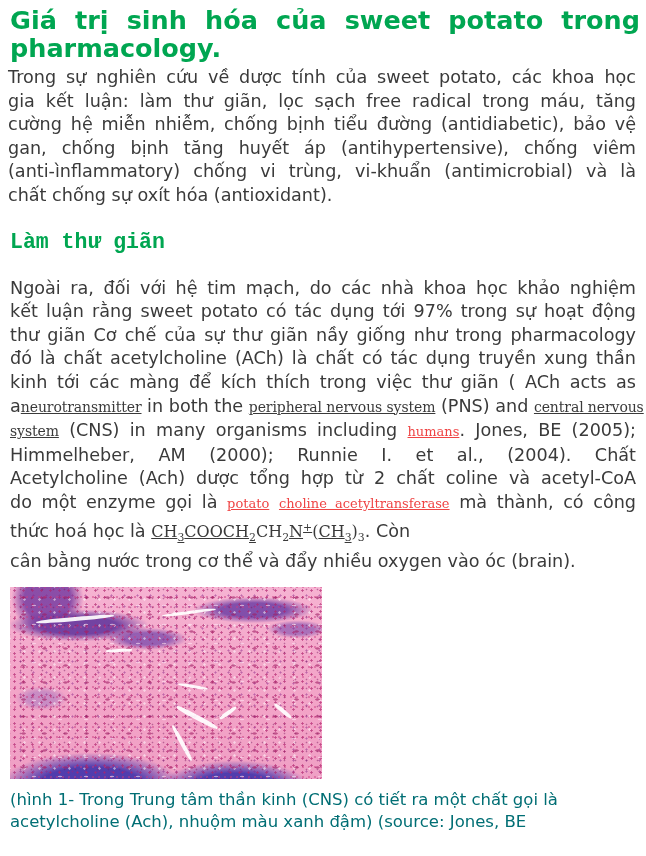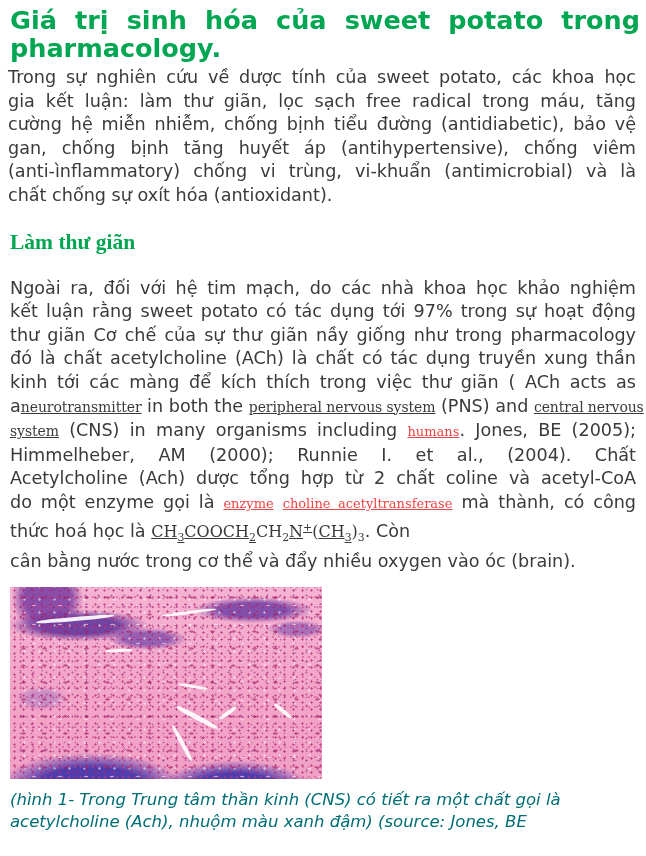--- a/index.html
+++ b/index.html
@@ -56,21 +56,21 @@
   }
   .para .ln.last {
     text-align-last: left;
   }
 
   .p-intro { padding-top: 4px; padding-left: 8px; }
 
   
   .subhead {
     color: #00a651;
-    font-family: Liberation Serif, serif;
+    font-family: Liberation Mono, monospace;
     font-weight: bold;
     font-size: 21.5px;
     line-height: 24px;
     margin: 0;
     padding: 22px 10px 0 10px;
   }
 
   
   .p-main { padding-top: 23px; }
 
@@ -158,21 +158,20 @@
   .micro .s7 { left: 152px; top: 154px; width: 40px; height: 4px; transform: rotate(62deg); }
   .micro .s8 { left: 96px; top: 62px; width: 26px; height: 2.5px; transform: rotate(-3deg); }
 
   
   .caption {
     color: #006e74;
     font-size: 16.5px;
     line-height: 22px;
     margin: 0;
     padding: 10px 10px 0 10px;
-    font-style: italic;
   }
   .caption .cl { display: block; white-space: nowrap; }
 </style>
 </head>
 <body>
 
 <div class="page">
 
   <h1 class="title">
     <span class="l1">Giá trị sinh hóa của sweet potato trong</span>
@@ -197,21 +196,21 @@
     <span class="ln">đó là chất acetylcholine (ACh) là chất có tác dụng truyền xung thần</span>
     <span class="ln">kinh tới các màng để kích thích trong việc thư giãn ( ACh acts as</span>
 
     <span class="ln"><span>a</span><a class="lnk" href="#">neurotransmitter</a> <span>in both the</span> <a class="lnk" href="#">peripheral nervous system</a> <span>(PNS) and</span> <a class="lnk" href="#">central nervous</a></span>
 
     <span class="ln"><a class="lnk" href="#">system</a> <span>(CNS) in many organisms including</span> <a class="lnk-sm" href="#">humans</a><span>.  Jones, BE (2005);</span></span>
 
     <span class="ln">Himmelheber, AM (2000);  Runnie I. et al., (2004).  Chất</span>
     <span class="ln"> Acetylcholine (Ach) dược tổng hợp từ 2 chất  coline và acetyl-CoA</span>
 
-    <span class="ln"><span>do một enzyme gọi là</span> <a class="lnk-sm" href="#">enzyme</a> <a class="lnk-sm" href="#">choline acetyltransferase</a>  <span>mà thành, có công</span></span>
+    <span class="ln"><span>do một enzyme gọi là</span> <a class="lnk-sm" href="#">potato</a> <a class="lnk-sm" href="#">choline acetyltransferase</a>  <span>mà thành, có công</span></span>
 
     <span class="ln last"><span>thức hoá học là</span>  <span class="formula"><span class="u">CH</span><sub class="u">3</sub><span class="u">COOCH</span><sub class="u">2</sub><span>CH</span><sub>2</sub><span class="u">N</span><sup class="u">+</sup><span>(</span><span class="u">CH</span><sub class="u">3</sub><span>)</span><sub>3</sub></span><span>. Còn</span></span>
 
     <span class="ln last">cân bằng nước trong cơ thể và đẩy nhiều oxygen vào óc (brain).</span>
   </p>
 
   <div class="figure">
     <div class="micro">
       <div class="base"></div>
       <div class="grain"></div>

